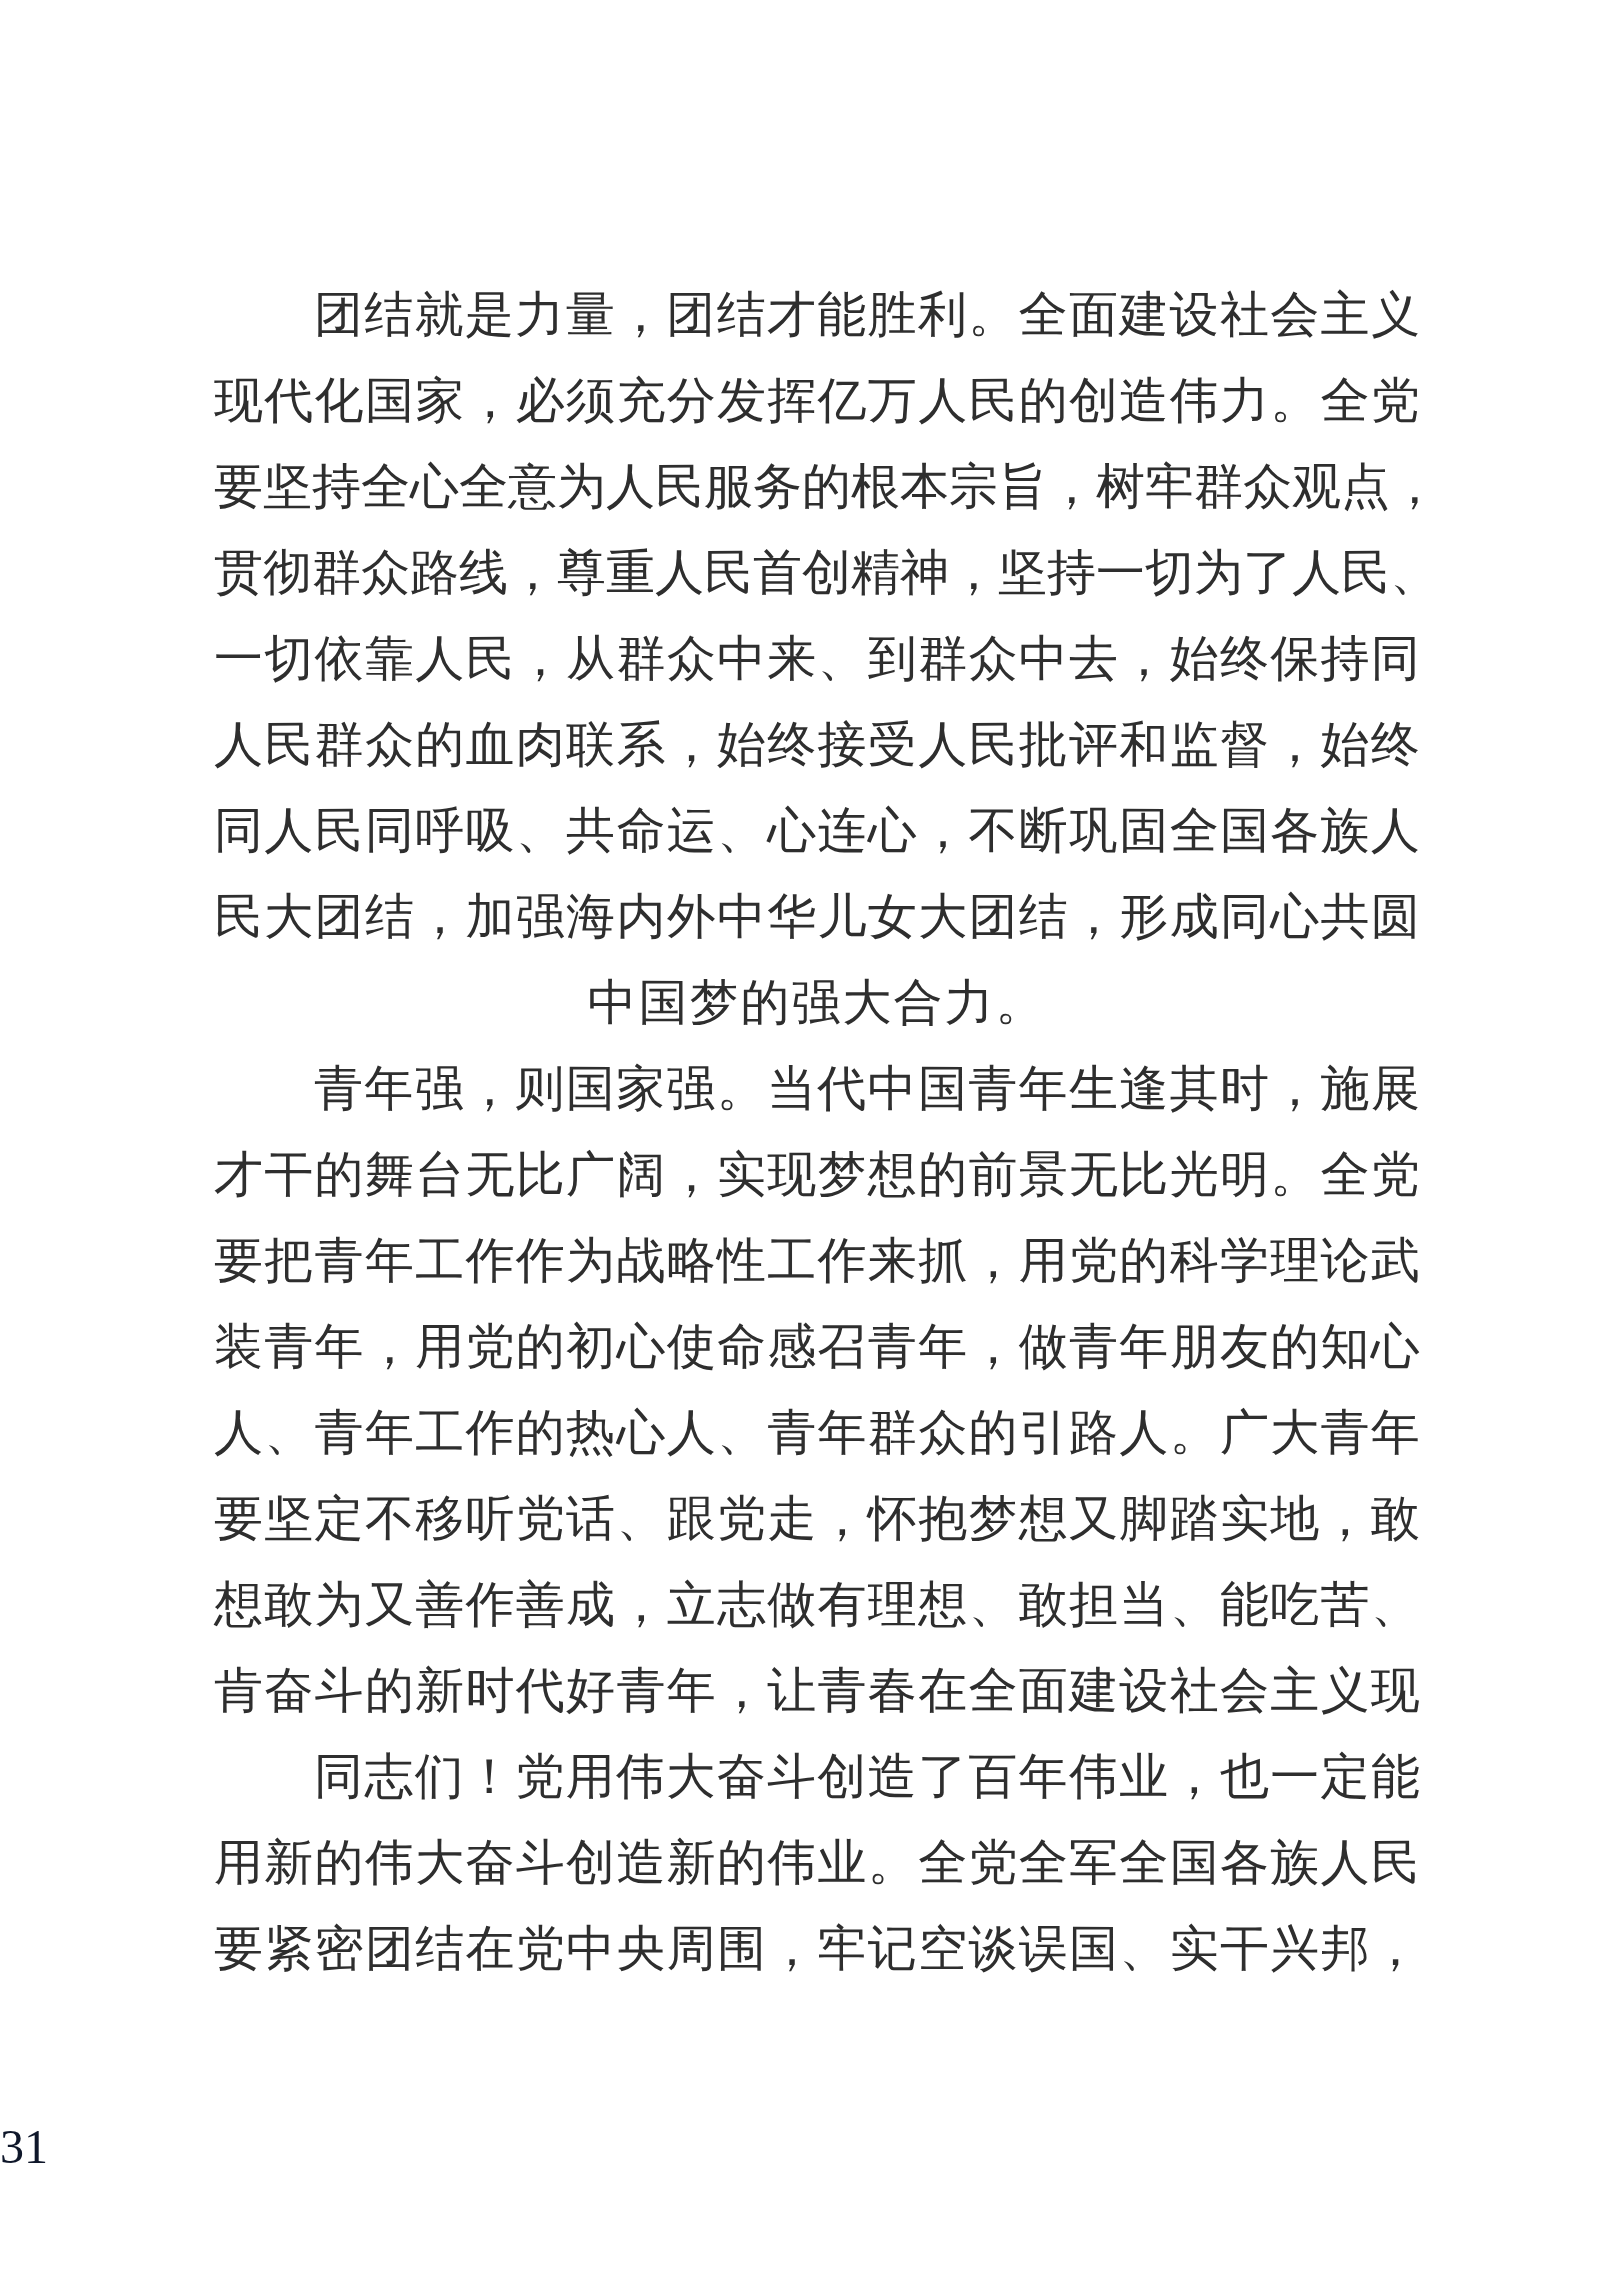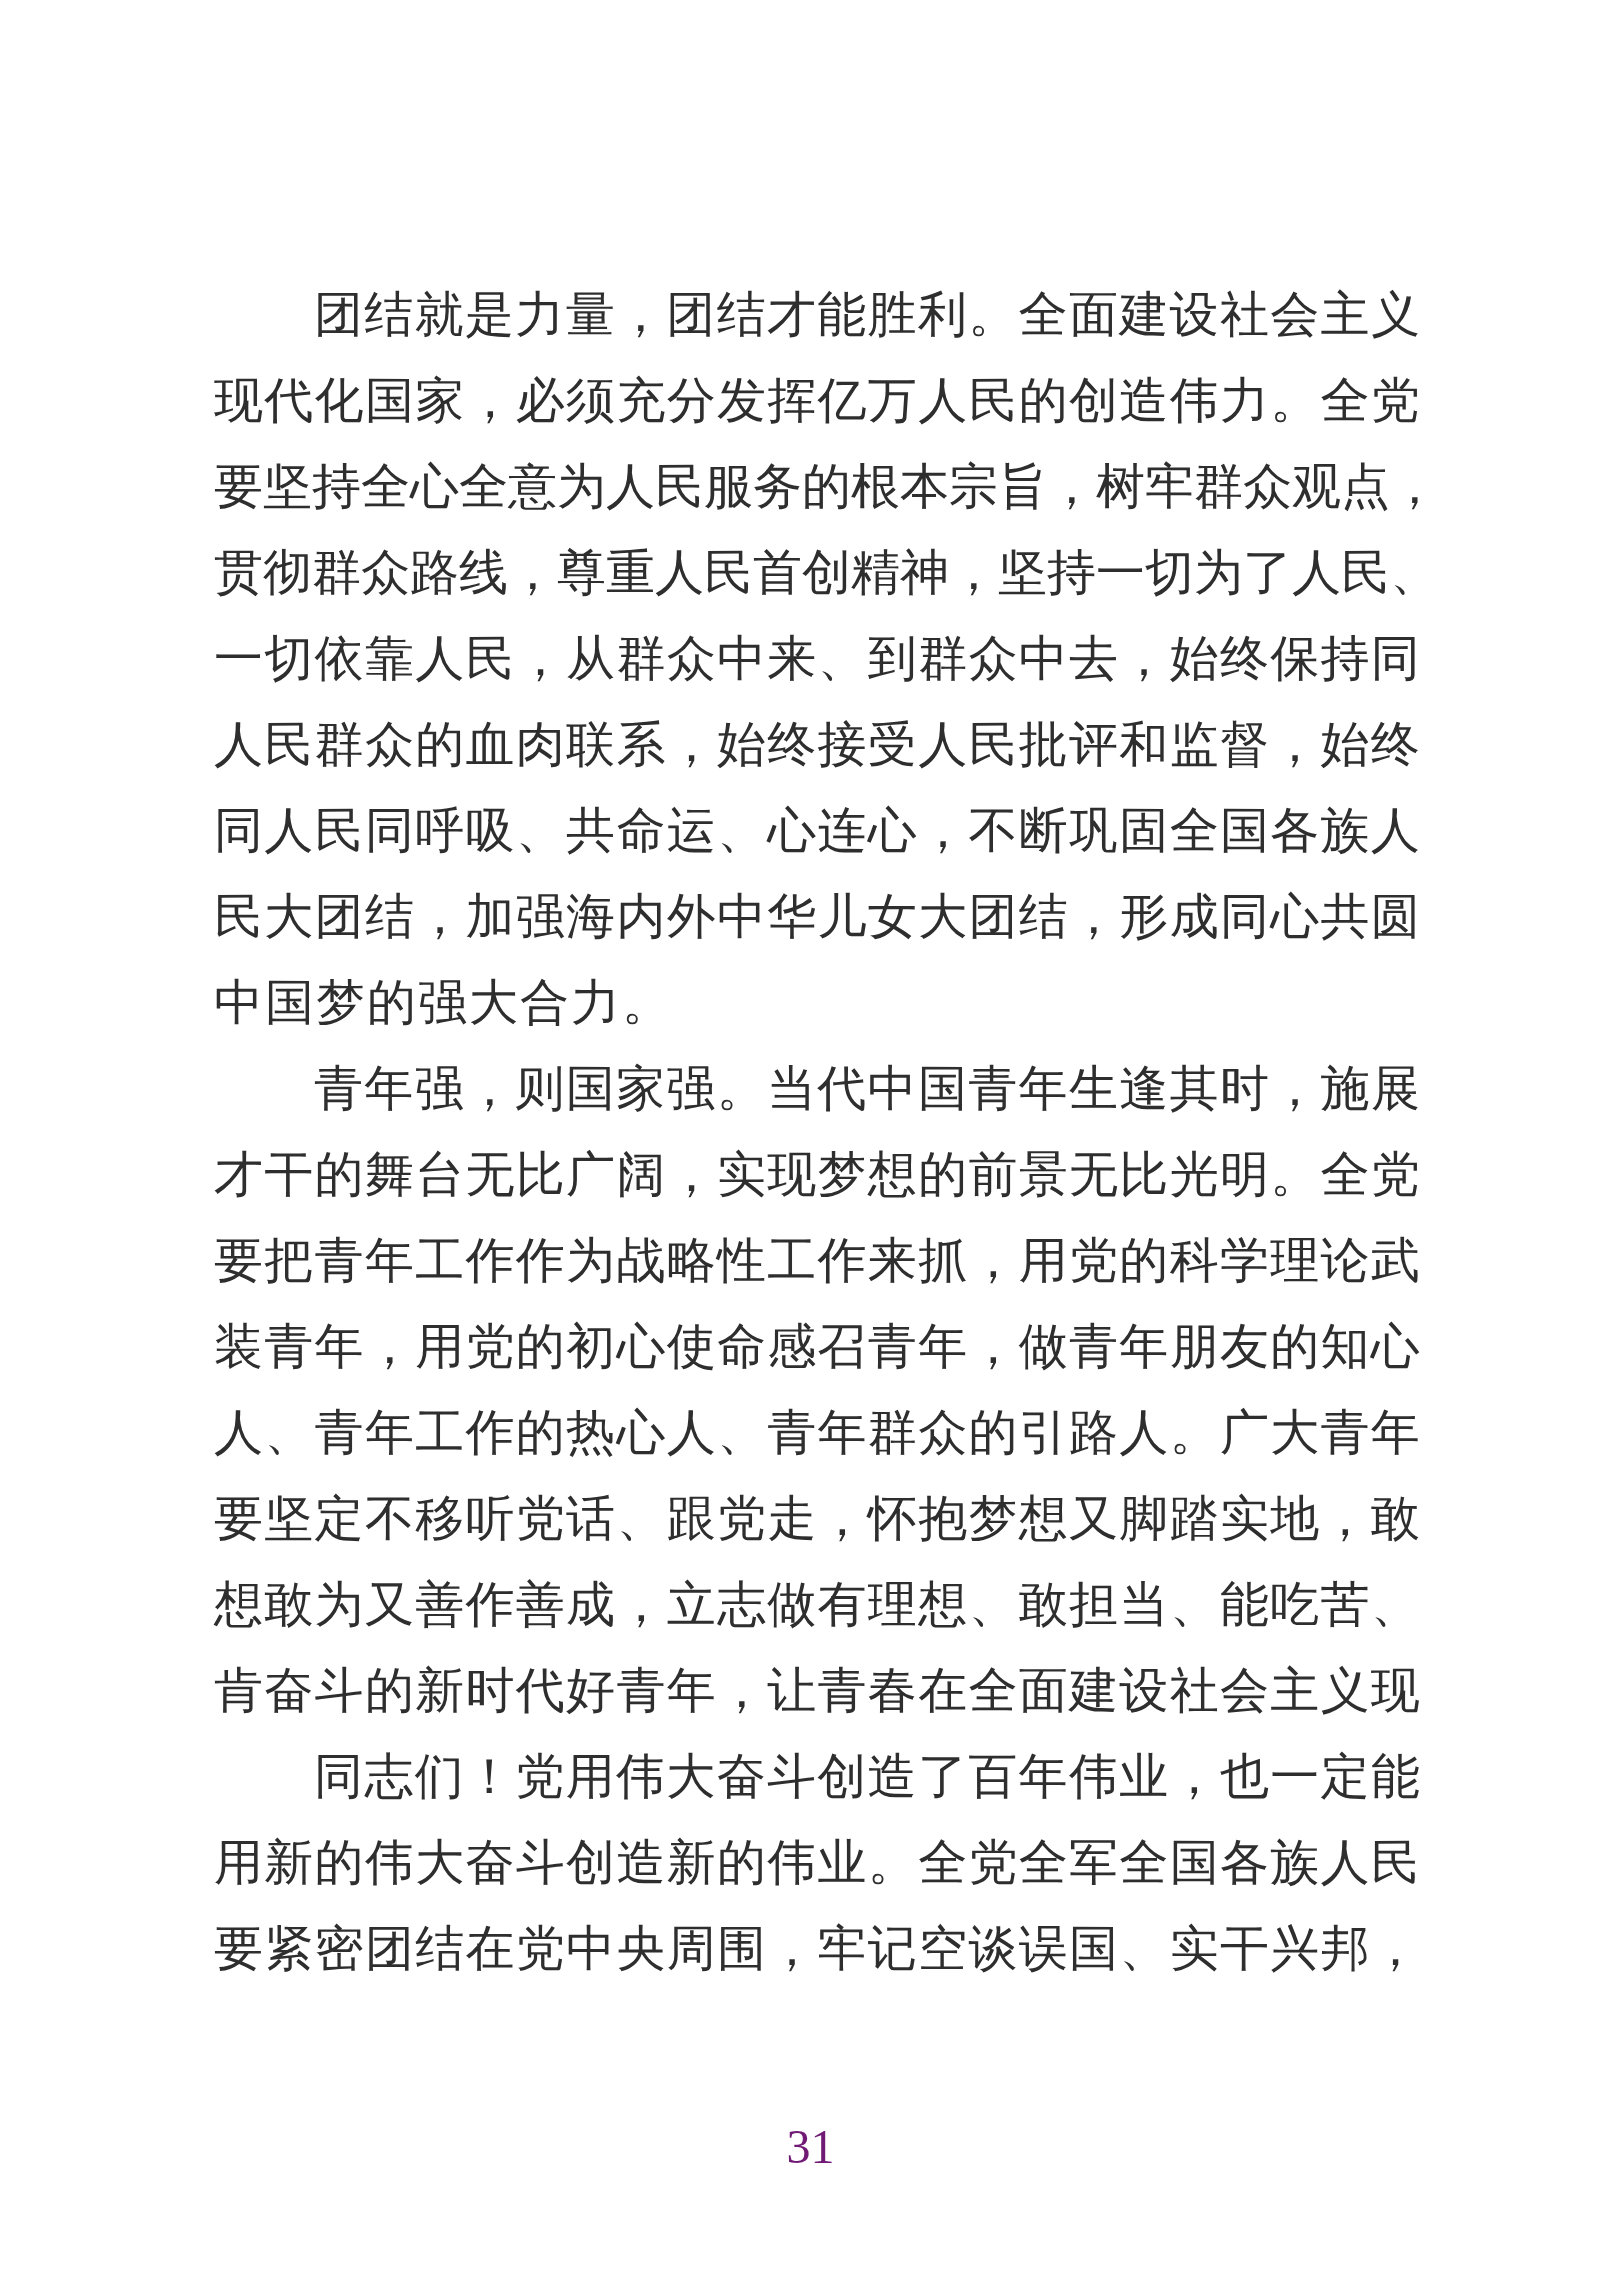--- a/index.html
+++ b/index.html
@@ -39,30 +39,30 @@
     display: block;
     flex: 0 0 auto;
   }
   
   .line.indent {
     padding-left: 100px;
   }
   
   .line.plain {
     letter-spacing: 2px;
+    text-align: center;
   }
   .page-number {
     position: absolute;
     top: 2117px;
     left: 0;
     width: 100%;
-    text-align: center;
     font-size: 48px;
     line-height: 59px;
-    color: #701a75;
+    color: #0f172a;
     font-family: "Liberation Serif", serif;
   }
 </style>
 </head>
 <body>
 
 <div class="page">
   <div class="text-block">
       <div class="line fill indent">
         <span>团</span>

